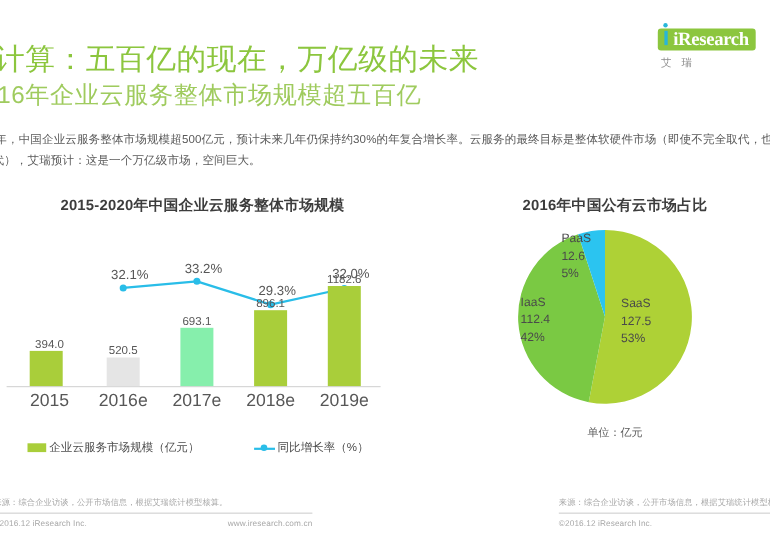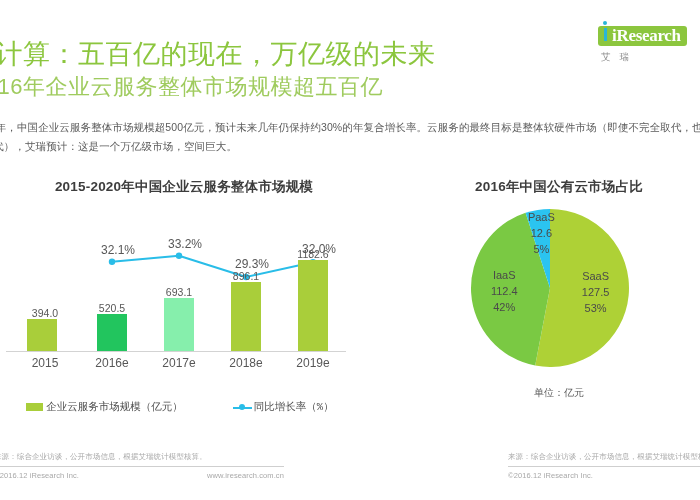--- a/index.html
+++ b/index.html
@@ -159,21 +159,21 @@
     font-size: 10.5px;
     color: #575757;
     padding-bottom: 0;
   }
   .bar-cat {
     position: absolute;
     top: 100%;
     left: 0;
     width: 100%;
     text-align: center;
-    font-size: 12px;
+    font-size: 16px;
     color: #575757;
     padding-top: 5px;
   }
   .line-svg {
     position: absolute;
     left: 0;
     top: 0;
     width: 360px;
     height: 170px;
     overflow: visible;
@@ -189,21 +189,20 @@
   
   .legend {
     position: absolute;
     left: 0;
     top: 400px;
     width: 360px;
     display: flex;
     justify-content: center;
     gap: 50px;
     align-items: flex-start;
-    font-family: Liberation Mono, monospace;
   }
   .legend-item {
     display: flex;
     align-items: center;
     font-size: 10.5px;
     color: #4d4d4d;
   }
   .swatch-bar {
     width: 17px;
     height: 8px;
@@ -236,21 +235,21 @@
   .pie-wrap {
     position: relative;
     width: 160px;
     height: 160px;
     margin: 12px auto 0 auto;
     margin-right: 70px;
   }
   .pie-svg { display: block; }
   .pie-label {
     position: absolute;
-    text-align: center;
+    text-align: left;
     font-size: 11px;
     color: #4a4a4a;
     line-height: 16px;
     pointer-events: none;
   }
   .unit-label {
     position: absolute;
     left: 0;
     top: 208px;
     width: 260px;
@@ -307,21 +306,21 @@
         <circle cx="246" cy="72.94285714285714" r="3.2" fill="#29bde8"></circle>
         <circle cx="313" cy="58.28571428571429" r="3.2" fill="#29bde8"></circle>
       </svg>
   <div class="bar-col" style="left: 12px;">
         <div class="bar-rect" style="height: 32px; background: rgb(169, 206, 58); margin-left: 15px;">
           <div class="bar-value">394.0</div>
         </div>
         <div class="bar-cat">2015</div>
       </div>
       <div class="bar-col" style="left: 79px;">
-        <div class="bar-rect" style="height: 37px; background: #22c55e;">
+        <div class="bar-rect" style="height: 26px; background: #e5e5e5;">
           <div class="bar-value">520.5</div>
         </div>
         <div class="bar-cat">2016e</div>
       </div>
       <div class="bar-col" style="left: 146px;">
         <div class="bar-rect" style="height: 53.4677px; background: #86efac;">
           <div class="bar-value">693.1</div>
         </div>
         <div class="bar-cat">2017e</div>
       </div>

